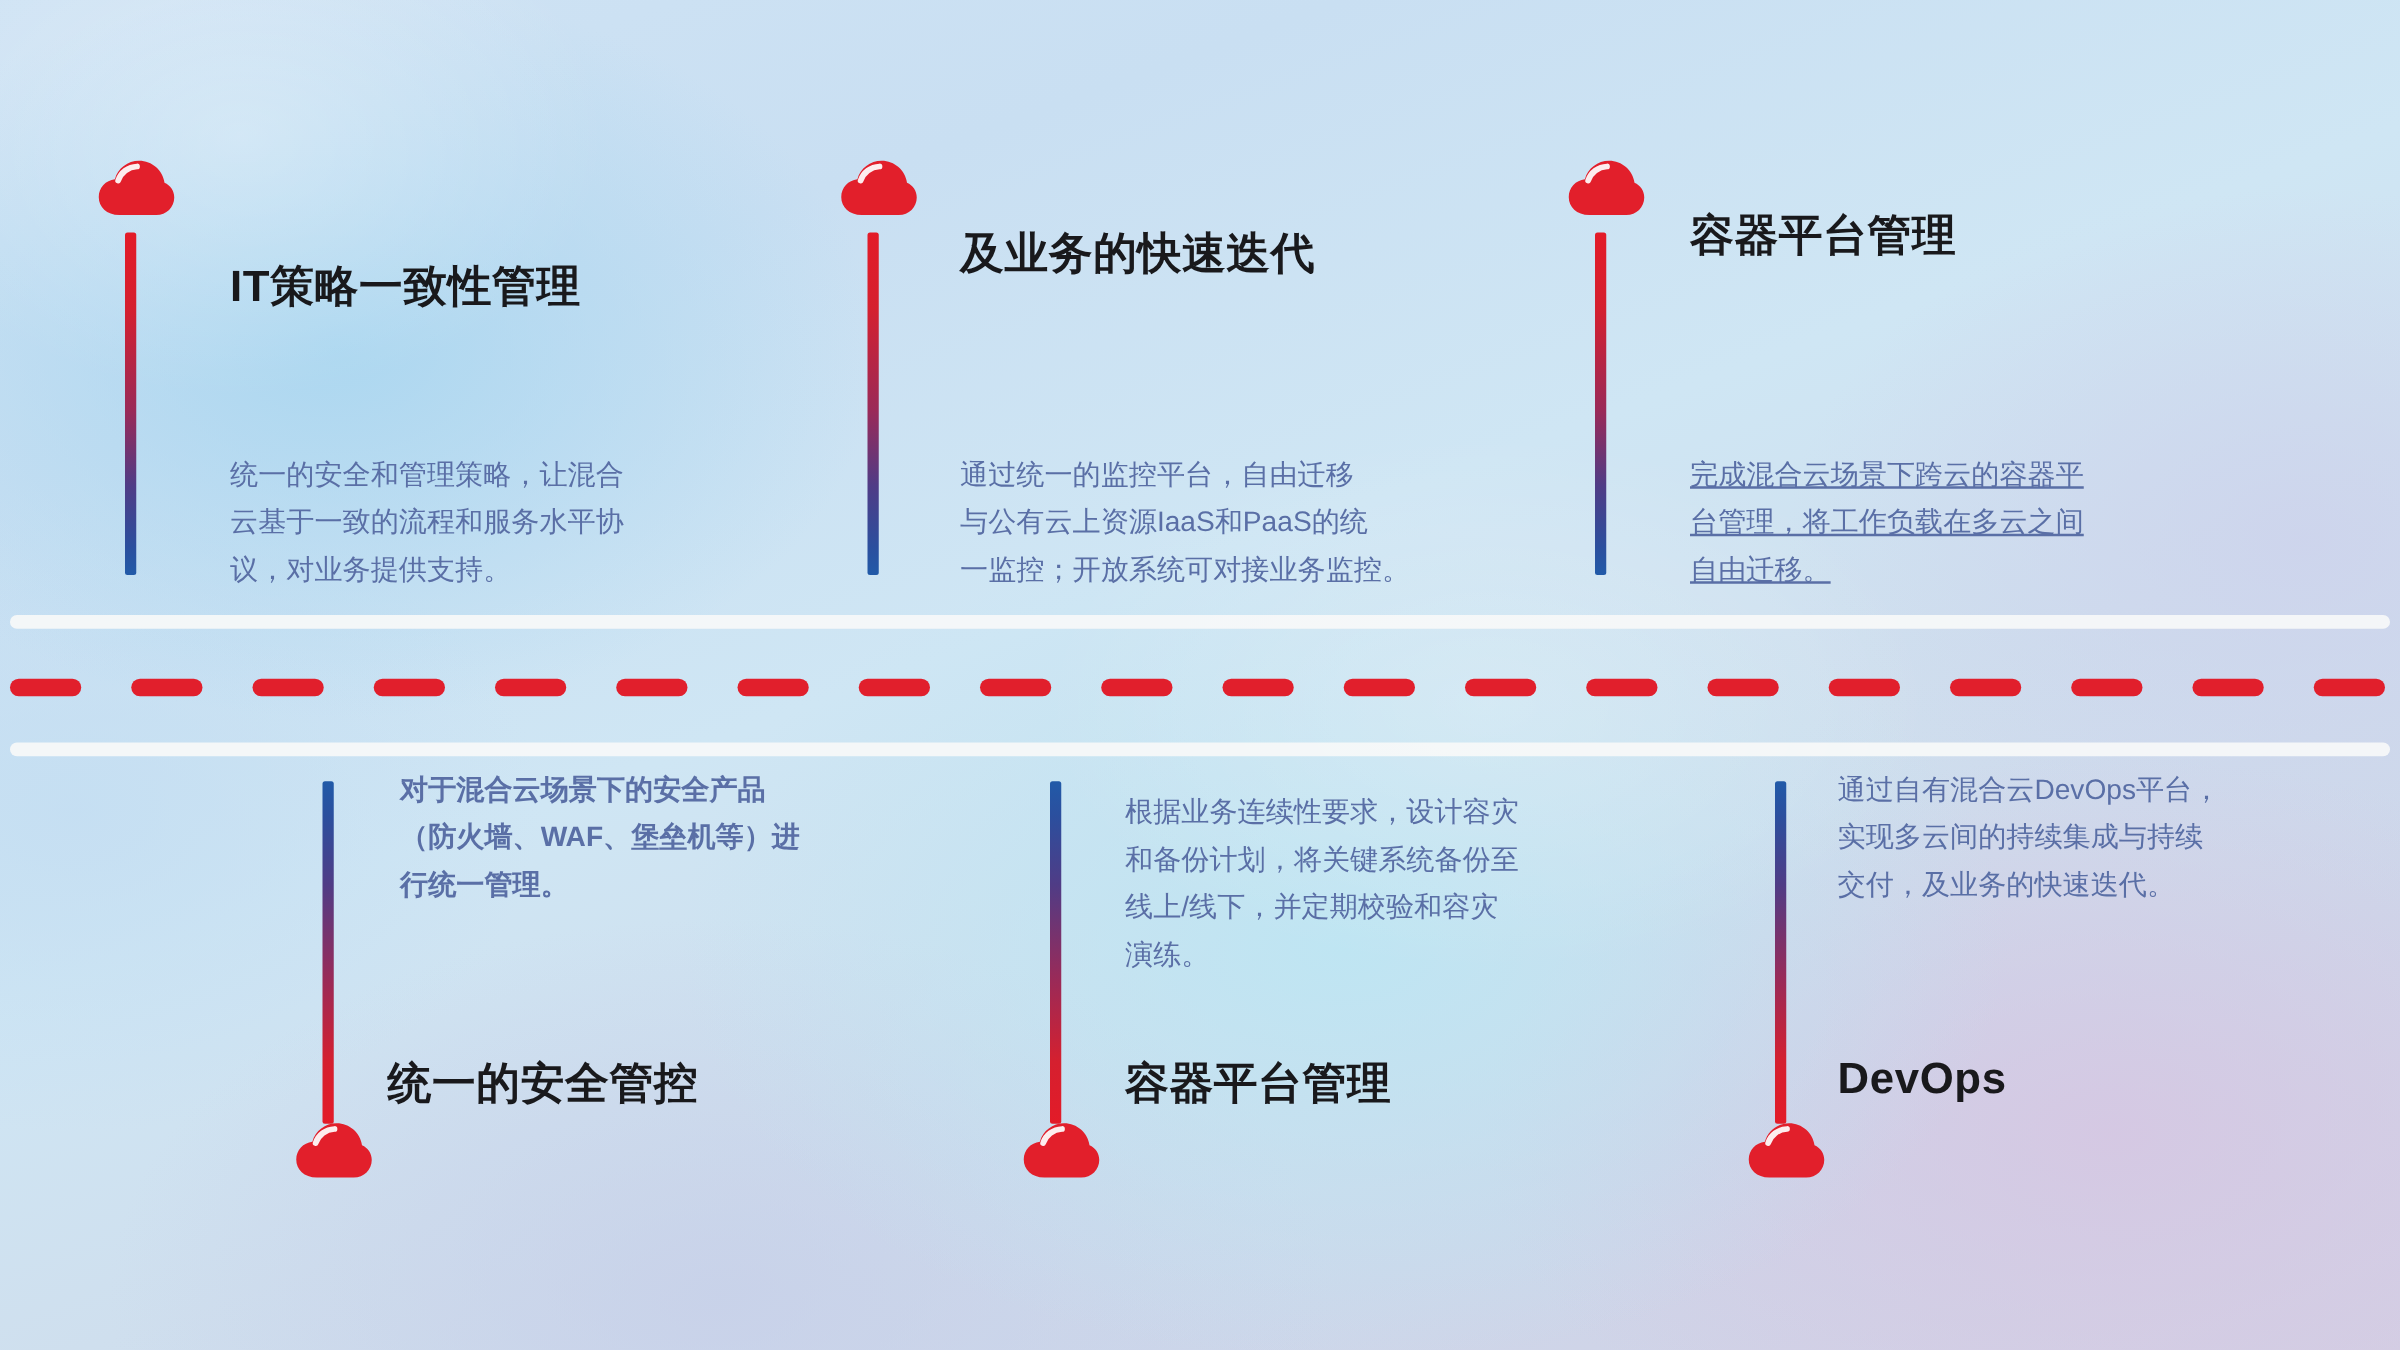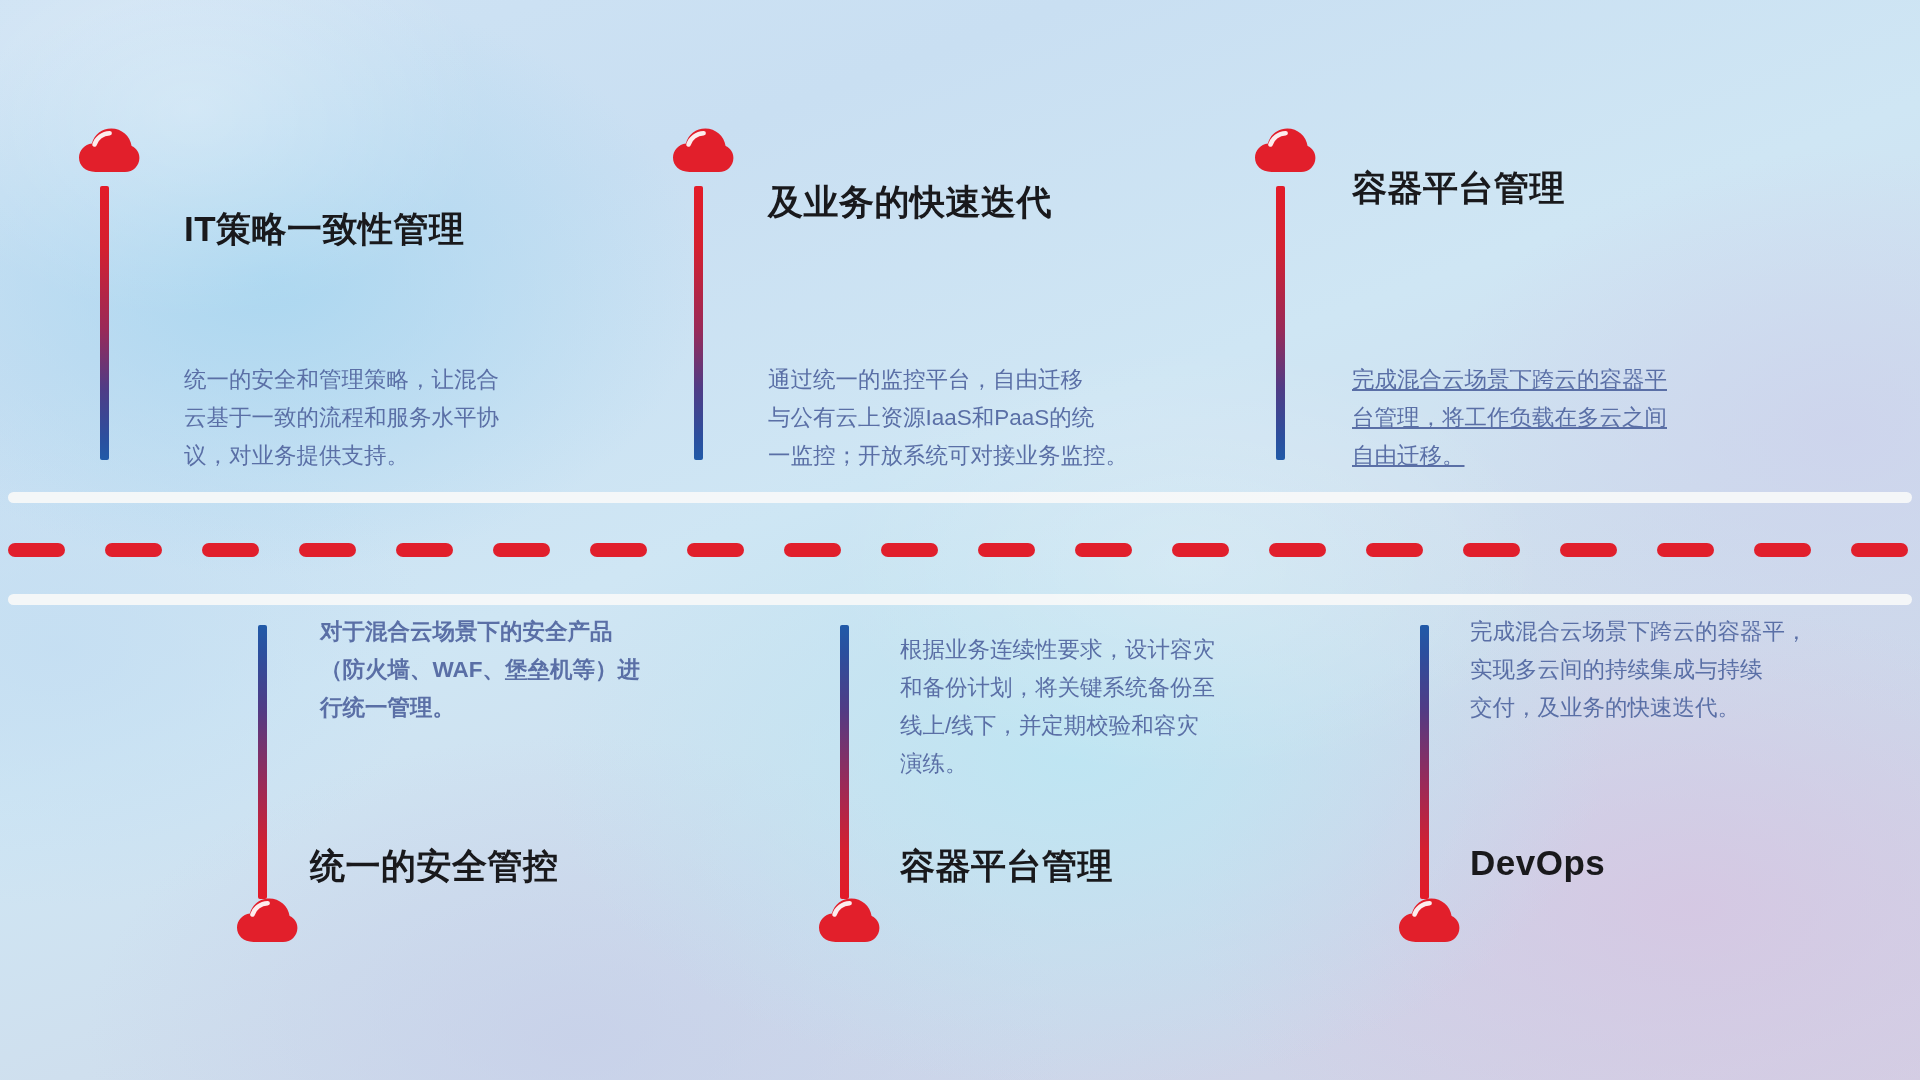--- a/index.html
+++ b/index.html
@@ -212,21 +212,21 @@
     <div class="cloud" style="left:-22px; top:273px;">
       <svg width="62" height="46" viewBox="0 0 62 46">
         <path d="M17.5 44 C7.2 44 1 37.6 1 29.6 C1 22.2 6.6 16.2 13.9 15.4 C16.2 6.6 24.2 0.6 33.3 0.6 C43.6 0.6 52.2 8.2 53.6 18.1 C58.3 20.0 61.4 24.6 61.4 29.9 C61.4 37.6 55.2 44 47.0 44 Z" fill="#e21f2b"></path>
         <path d="M16.5 16.5 C18.6 10.0 24.6 5.5 31.6 5.2" stroke="#ffffff" stroke-width="4.6" stroke-linecap="round" fill="none" opacity="0.92"></path>
       </svg>
     </div>
   </div>
 
   <div class="col col-bot" style="left:1420px;">
     <div class="stem stem-bot" style="left:0px;"></div>
-    <div class="body" style="left:50px; top:-12px; width:430px;">完成混合云场景下跨云的容器平，
+    <div class="body" style="left:50px; top:-12px; width:430px;">通过自有混合云DevOps平台，
 实现多云间的持续集成与持续
 交付，及业务的快速迭代。</div>
     <div class="title" style="left:50px; top:218px;">DevOps</div>
     <div class="cloud" style="left:-22px; top:273px;">
       <svg width="62" height="46" viewBox="0 0 62 46">
         <path d="M17.5 44 C7.2 44 1 37.6 1 29.6 C1 22.2 6.6 16.2 13.9 15.4 C16.2 6.6 24.2 0.6 33.3 0.6 C43.6 0.6 52.2 8.2 53.6 18.1 C58.3 20.0 61.4 24.6 61.4 29.9 C61.4 37.6 55.2 44 47.0 44 Z" fill="#e21f2b"></path>
         <path d="M16.5 16.5 C18.6 10.0 24.6 5.5 31.6 5.2" stroke="#ffffff" stroke-width="4.6" stroke-linecap="round" fill="none" opacity="0.92"></path>
       </svg>
     </div>
   </div>

